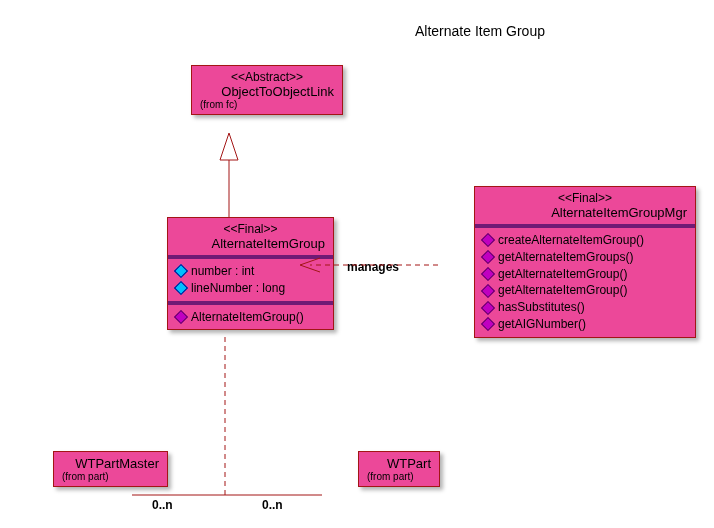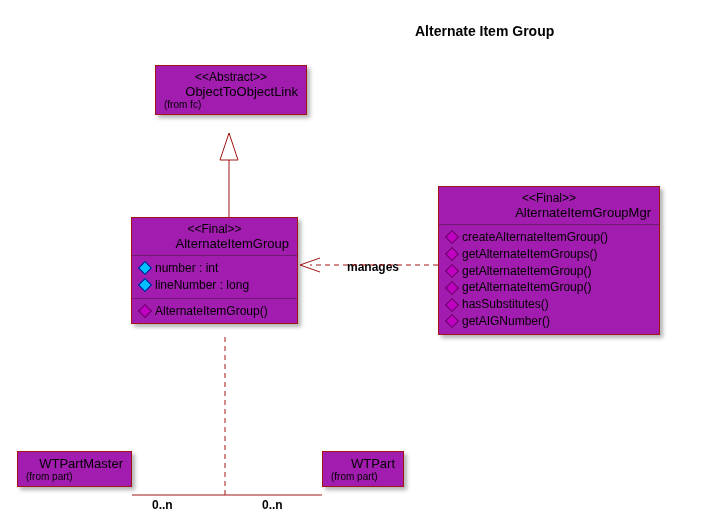--- a/index.html
+++ b/index.html
@@ -6,31 +6,32 @@
     margin: 0;
     padding: 0;
     width: 714px;
     height: 528px;
     position: relative;
     font-family: Arial, sans-serif;
     background: #fff;
   }
   .title {
     position: absolute;
-    font-weight: bold;
+    font-weight: normal;
     font-size: 14px;
   }
   .class-box {
     position: absolute;
-    background: #a21caf;
+    background: #ec4899;
     border: 1px solid #a31515;
     box-shadow: 3px 3px 4px rgba(0,0,0,0.3);
+    margin-left: 36px;
   }
   .compartment {
-    border-bottom: 1px solid #701a75;
+    border-bottom: 4px solid #701a75;
     padding: 4px 8px;
   }
   .compartment:last-child {
     border-bottom: none;
   }
   .stereotype {
     text-align: center;
     font-size: 12px;
     color: #000;
   }

